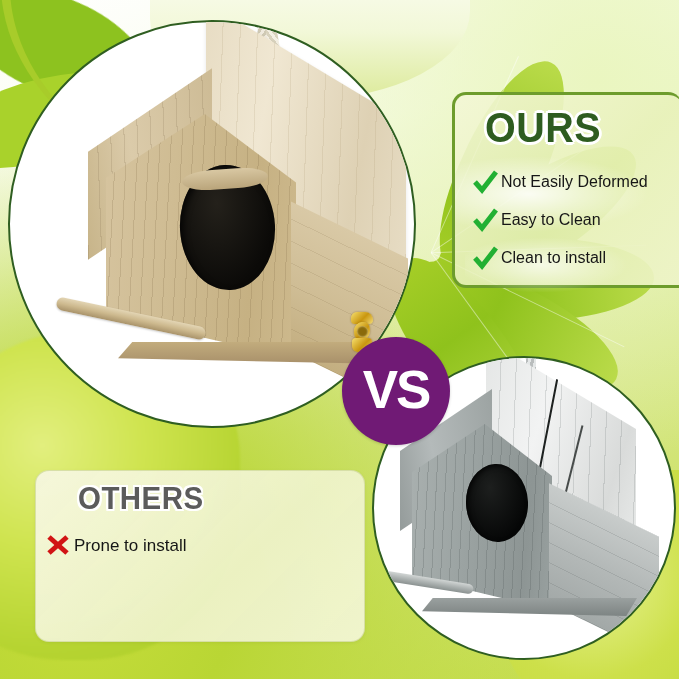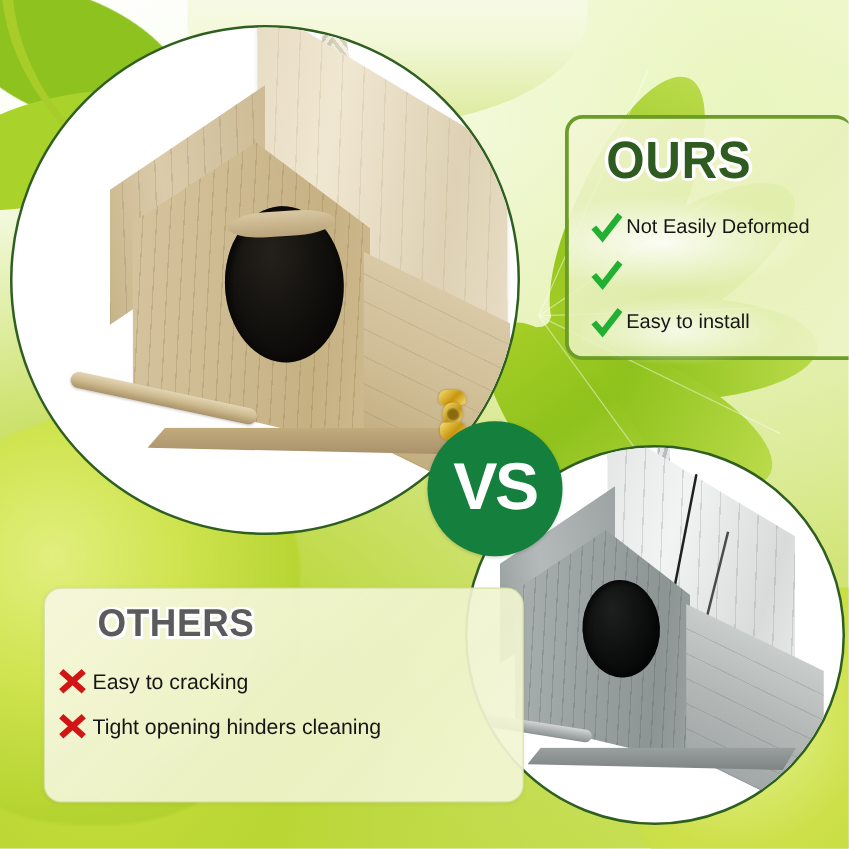--- a/index.html
+++ b/index.html
@@ -135,33 +135,33 @@
     clip-path:polygon(5% 0%,100% 0%,95% 100%,0% 74%);}
   .g-hole{position:absolute;left:92px;top:106px;width:62px;height:78px;border-radius:50%;
     background:radial-gradient(ellipse at 40% 30%,#1d1f1e 0%,#060707 70%);
     box-shadow:inset 2px 2px 5px rgba(0,0,0,.7);transform:rotate(-3deg);}
   .g-perch{position:absolute;left:-10px;top:218px;width:110px;height:10px;
     background:linear-gradient(180deg,#d2d6d5,#a9afae 55%,#8b9291);
     border-radius:6px;transform:rotate(9deg);}
 
   
   .vs{position:absolute;left:342px;top:337px;width:108px;height:108px;border-radius:50%;
-    background:#15803d;display:flex;align-items:center;justify-content:center;
+    background:#701a75;display:flex;align-items:center;justify-content:center;
     box-shadow:0 1px 3px rgba(0,0,0,.18);z-index:6;}
   .vs span{color:#fff;font-weight:bold;font-size:53px;letter-spacing:-2px;
     font-family:"Liberation Sans","DejaVu Sans",sans-serif;line-height:1;
     transform:translateY(-2px);}
 
   
   .panel{position:absolute;z-index:5;}
   .panel-ours{left:452px;top:92px;width:230px;height:196px;
     background:linear-gradient(135deg,rgba(243,247,214,.92) 0%,rgba(232,241,186,.88) 55%,rgba(238,244,201,.9) 100%);
     border:3px solid #6d9c2c;border-right:none;
     border-radius:14px 14px 0 14px;box-sizing:border-box;}
-  .panel-others{left:35px;top:470px;width:384px;height:172px;
+  .panel-others{left:35px;top:470px;width:330px;height:172px;
     background:linear-gradient(135deg,rgba(246,247,223,.95) 0%,rgba(239,243,205,.92) 60%,rgba(243,246,214,.93) 100%);
     border:1px solid rgba(210,220,160,.85);border-radius:14px;box-sizing:border-box;
     box-shadow:0 1px 3px rgba(90,110,40,.10);}
 
   .title{font-weight:bold;letter-spacing:.5px;line-height:1;}
   .title-ours{position:absolute;left:30px;top:12px;font-size:42px;color:#2e5c20;
     text-shadow:-2px -2px 0 #fff,2px -2px 0 #fff,-2px 2px 0 #fff,2px 2px 0 #fff,
                 0 3px 0 #fff,3px 0 0 #fff,-3px 0 0 #fff,0 -3px 0 #fff;
     transform:scaleX(.94);transform-origin:left center;}
   .title-others{position:absolute;left:42px;top:12px;font-size:31px;color:#5b5b5b;
@@ -270,56 +270,48 @@
         </span>
         <span class="row-text">Not Easily Deformed</span>
       </div>
 
       <div class="row row-ours">
         <span class="mark">
           <svg viewBox="0 0 28 28">
               <path d="M4 14 L11 22 L25 4" fill="none" stroke="#22b033" stroke-width="5" stroke-linecap="butt" stroke-linejoin="miter"></path>
             </svg>
         </span>
+        <span class="row-text">Easy to Clean</span>
       </div>
 
       <div class="row row-ours">
         <span class="mark">
           <svg viewBox="0 0 28 28">
               <path d="M4 14 L11 22 L25 4" fill="none" stroke="#22b033" stroke-width="5" stroke-linecap="butt" stroke-linejoin="miter"></path>
             </svg>
         </span>
-        <span class="row-text">Easy to install</span>
+        <span class="row-text">Clean to install</span>
       </div>
 
     </div>
   </div>
 
   <div class="panel panel-others">
     <div class="title title-others">OTHERS</div>
 
     <div class="list list-others">
 
       <div class="row row-others">
         <span class="mark">
           <svg viewBox="0 0 28 28">
             <path d="M5 6 L23 22" stroke="#d11414" stroke-width="5" stroke-linecap="butt"></path>
             <path d="M23 6 L5 22" stroke="#d11414" stroke-width="5" stroke-linecap="butt"></path>
           </svg>
         </span>
-        <span class="row-text">Easy to cracking</span>
-      </div>
-
-      <div class="row row-others">
-        <span class="mark">
-          <svg viewBox="0 0 28 28">
-            <path d="M5 6 L23 22" stroke="#d11414" stroke-width="5" stroke-linecap="butt"></path>
-            <path d="M23 6 L5 22" stroke="#d11414" stroke-width="5" stroke-linecap="butt"></path>
-          </svg>
-        </span>
-        <span class="row-text">Tight opening hinders cleaning</span>
-      </div>
+        <span class="row-text">Prone to install</span>
+      </div>
+
 
 
     </div>
   </div>
 
 </div>
 
 </body></html>

